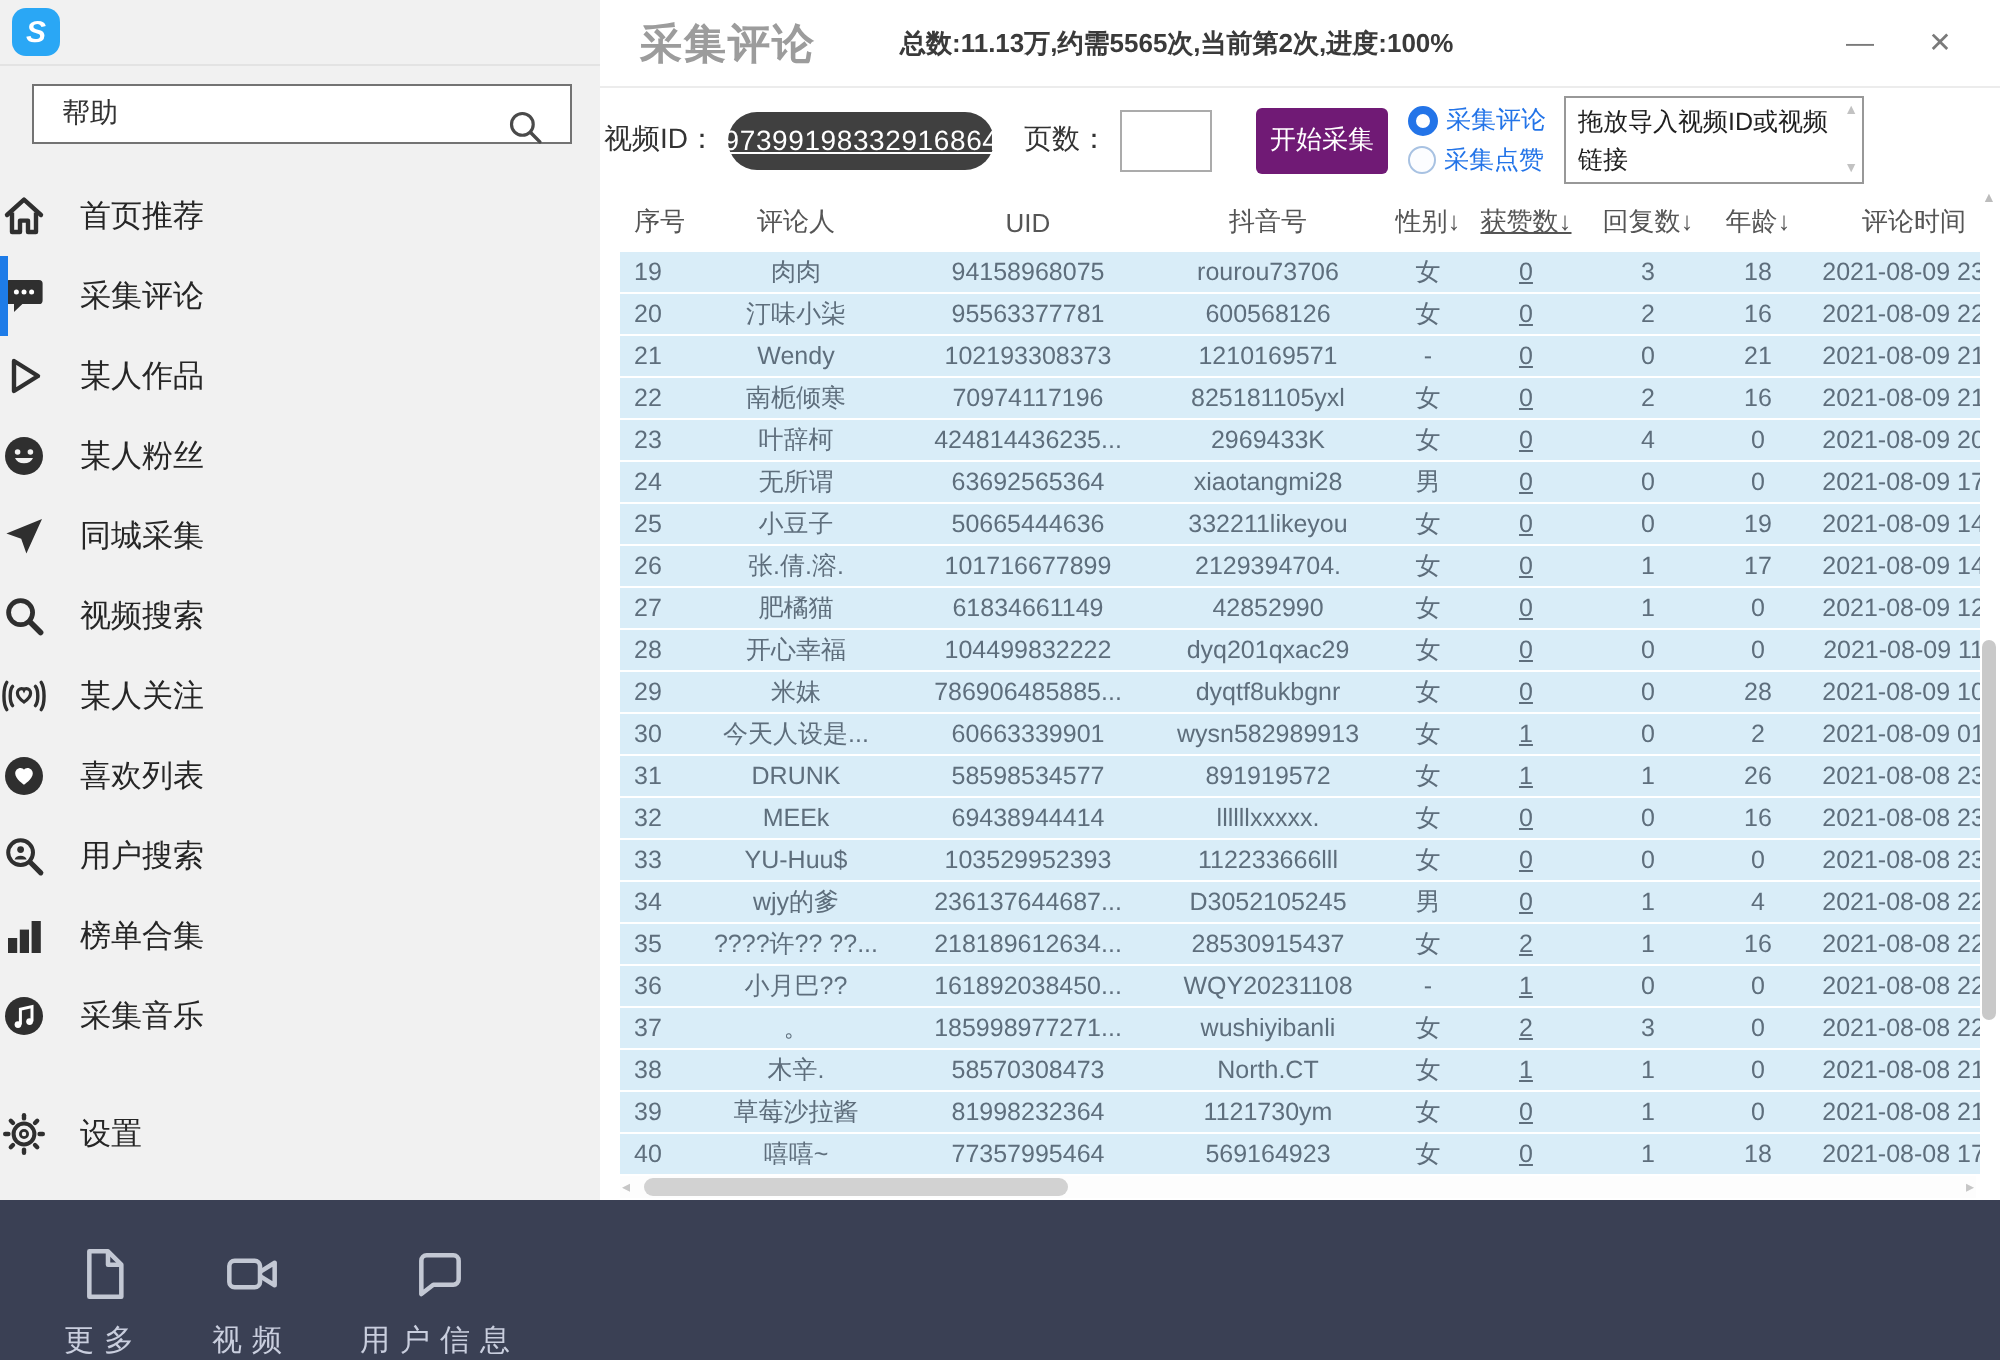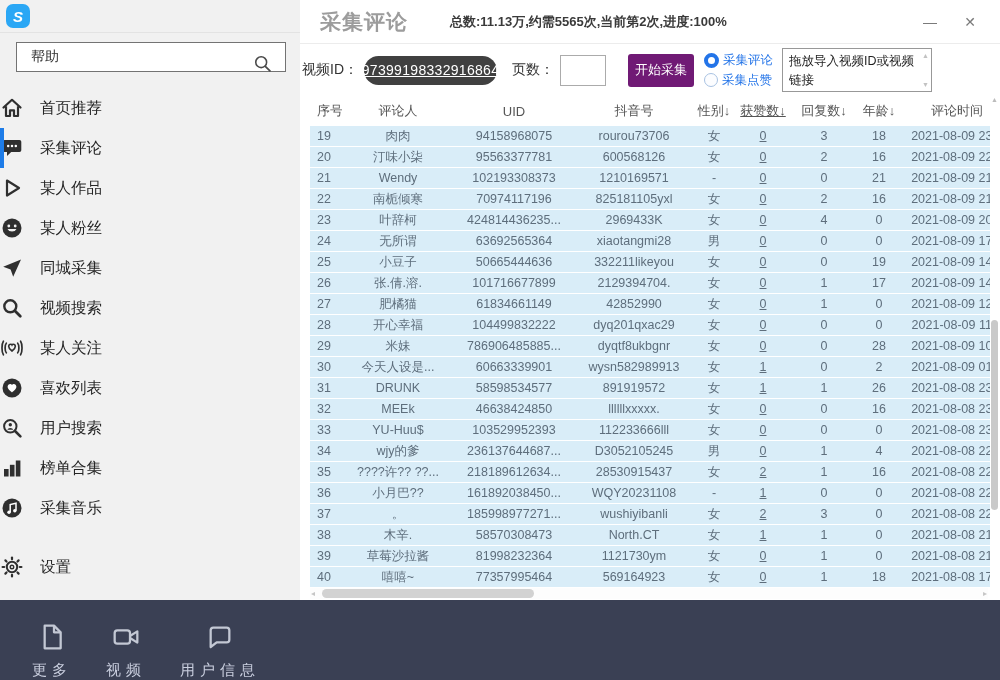--- a/index.html
+++ b/index.html
@@ -411,21 +411,21 @@
             <div class="td c3">891919572</div>
             <div class="td c4">女</div>
             <div class="td c5">1</div>
             <div class="td c6">1</div>
             <div class="td c7">26</div>
             <div class="td c8">2021-08-08 23:3</div>
           </div>
           <div class="tr">
             <div class="td c0">32</div>
             <div class="td c1">MEEk</div>
-            <div class="td c2">46638424850</div>
+            <div class="td c2">69438944414</div>
             <div class="td c3">llllllxxxxx.</div>
             <div class="td c4">女</div>
             <div class="td c5">0</div>
             <div class="td c6">0</div>
             <div class="td c7">16</div>
             <div class="td c8">2021-08-08 23:2</div>
           </div>
           <div class="tr">
             <div class="td c0">33</div>
             <div class="td c1">YU-Huu$</div>

